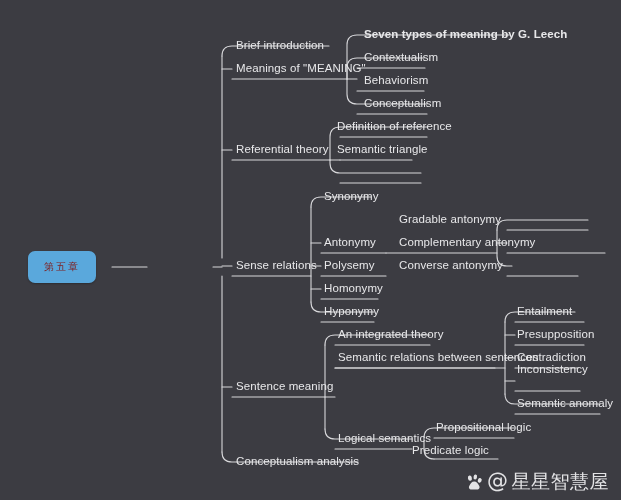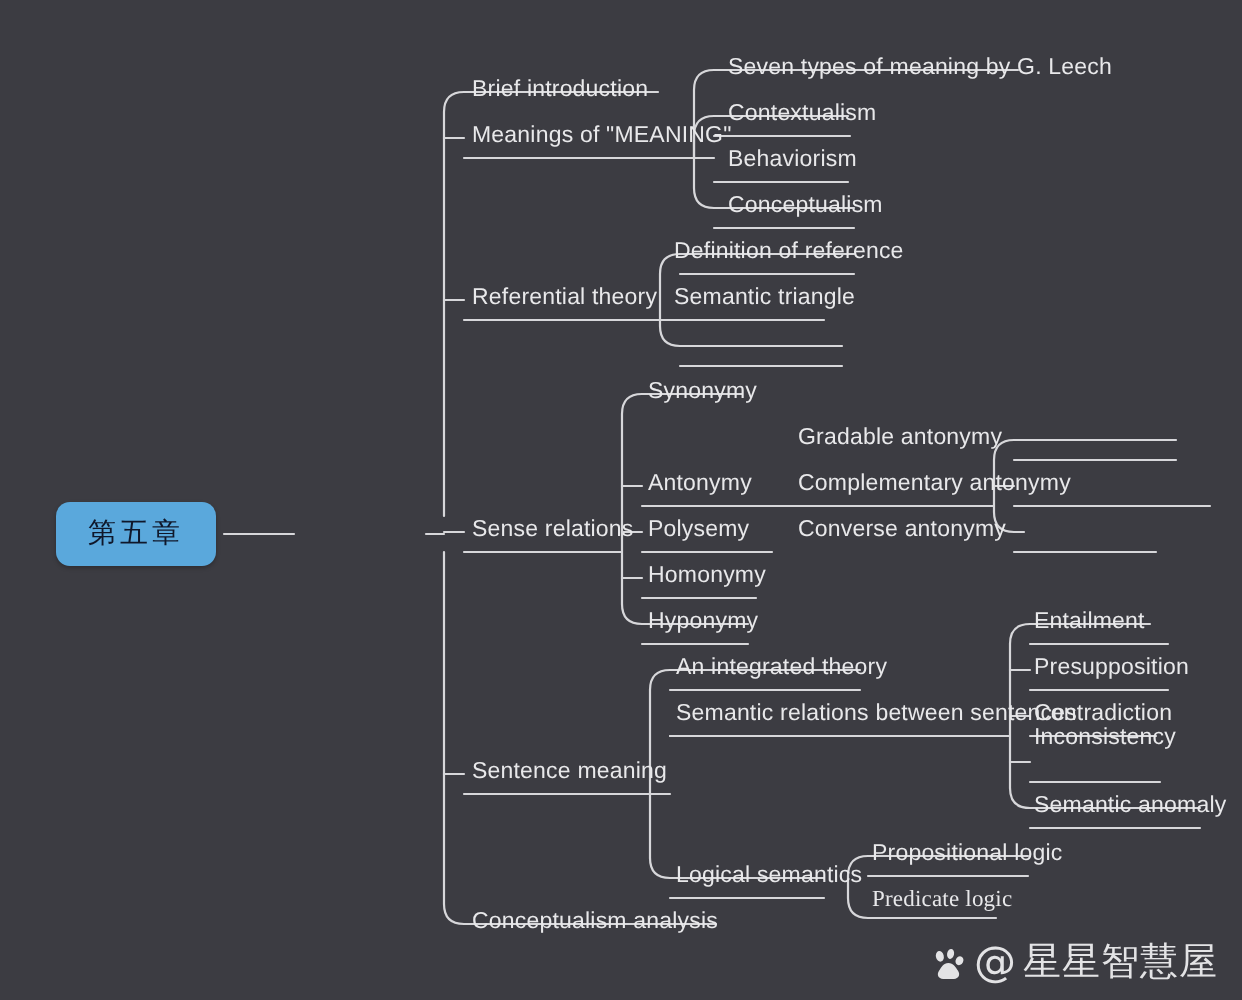--- a/index.html
+++ b/index.html
@@ -29,24 +29,24 @@
     position:absolute;
     white-space:nowrap;
     color:#e8e8ea;
     font-size:11.5px;
     line-height:13px;
     letter-spacing:.1px;
     transform:translateY(-50%);
   }
   .node.root{
     background:#5aa8dc;
-    color:#0f172a;
+    color:#7f1d1d;
     border-radius:7px;
     padding:8px 16px;
-    font-size:14px;
+    font-size:10px;
     line-height:16px;
     letter-spacing:2px;
     font-family:"DejaVu Sans","Liberation Sans",sans-serif;
     box-shadow:0 1px 2px rgba(0,0,0,.25);
     text-align:right;
   }
   .node.l1{
     background:#ededf0;
     color:#3a3a40;
     border-radius:7px;
@@ -164,21 +164,21 @@
   <div class="node root" style="left:28px;top:267px;">第五章</div>
 
 
   <div class="node plain" style="left:234px;top:46px;">Brief introduction</div>
   <div class="node plain" style="left:234px;top:69px;">Meanings of "MEANING"</div>
   <div class="node plain" style="left:234px;top:150px;">Referential theory</div>
   <div class="node plain" style="left:234px;top:266px;">Sense relations</div>
   <div class="node plain" style="left:234px;top:387px;">Sentence meaning</div>
   <div class="node plain" style="left:234px;top:462px;">Conceptualism analysis</div>
 
-  <div class="node plain" style="left:362px;top:35px;">Seven types of meaning by G. Leech</div>
+  <div class="node plain" style="left:362px;top:35px;font-weight:bold;">Seven types of meaning by G. Leech</div>
   <div class="node plain" style="left:362px;top:58px;">Contextualism</div>
   <div class="node plain" style="left:362px;top:81px;">Behaviorism</div>
   <div class="node plain" style="left:362px;top:104px;">Conceptualism</div>
 
   <div class="node plain" style="left:335px;top:127px;">Definition of reference</div>
   <div class="node plain" style="left:335px;top:150px;">Semantic triangle</div>
 
   <div class="node plain" style="left:322px;top:197px;">Synonymy</div>
   <div class="node plain" style="left:322px;top:243px;">Antonymy</div>
   <div class="node plain" style="left:322px;top:266px;">Polysemy</div>
@@ -193,21 +193,21 @@
   <div class="node plain" style="left:336px;top:439px;">Logical semantics</div>
   <div class="node plain" style="left:336px;top:358px;">Semantic relations between sentences</div>
 
   <div class="node plain" style="left:515px;top:312px;">Entailment</div>
   <div class="node plain" style="left:515px;top:335px;">Presupposition</div>
   <div class="node plain" style="left:515px;top:358px;">Contradiction</div>
   <div class="node plain" style="left:515px;top:370px;">Inconsistency</div>
   <div class="node plain" style="left:515px;top:404px;">Semantic anomaly</div>
 
   <div class="node plain" style="left:434px;top:428px;text-align:center;">Propositional logic</div>
-  <div class="node plain" style="left:434px;top:451px;font-family:Liberation Serif, serif;">Predicate logic</div>
+  <div class="node plain" style="left:410px;top:451px;">Predicate logic</div>
 
   <div class="watermark">
     <span class="paw">
       <svg viewBox="0 0 24 24" width="19" height="19">
         <ellipse cx="6.2" cy="6.5" rx="2.5" ry="3.4" fill="#f0f0f2" transform="rotate(-12 6.2 6.5)"></ellipse>
         <ellipse cx="13.0" cy="5.0" rx="2.2" ry="3.2" fill="#f0f0f2" transform="rotate(10 13 5)"></ellipse>
         <ellipse cx="18.6" cy="9.3" rx="2.4" ry="2.9" fill="#f0f0f2" transform="rotate(28 18.6 9.3)"></ellipse>
         <path d="M11.6 10.8c3.1 0 4.6 2.6 6.1 4.9 1.6 2.4.4 5.1-2.6 5.1H8.3c-3.1 0-4.2-2.7-2.6-5.1 1.5-2.3 2.8-4.9 5.9-4.9z" fill="#f0f0f2"></path>
       </svg>
     </span>

